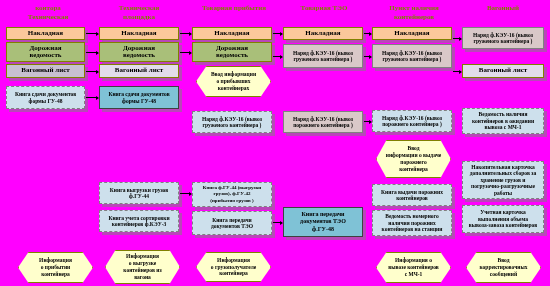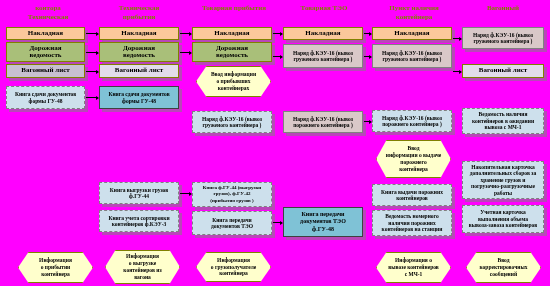--- a/index.html
+++ b/index.html
@@ -82,31 +82,31 @@
 </head>
 <body>
 
 <div id="canvas">
     <div class="col-header" style="left: 8px; top: 4px; width: 80px;">
       <div>контора</div>
       <div>Техническая</div>
     </div>
     <div class="col-header" style="left: 95px; top: 4px; width: 88px;">
       <div>Техническая</div>
-      <div>прибытии</div>
+      <div>площадка</div>
     </div>
     <div class="col-header" style="left: 190px; top: 4px; width: 88px;">
       <div>Товарная прибытия</div>
     </div>
     <div class="col-header" style="left: 280px; top: 4px; width: 88px;">
       <div>Товарная ТЭО</div>
     </div>
     <div class="col-header" style="left: 370px; top: 4px; width: 88px;">
       <div>Пункт наличия</div>
-      <div>контейнера</div>
+      <div>контейнеров</div>
     </div>
     <div class="col-header" style="left: 462px; top: 4px; width: 82px;">
       <div>Вагонный</div>
     </div>
     <div class="shadow" style="left: 9px; top: 30px; width: 79px; height: 13px;"></div>
     <div class="box" style="left: 6px; top: 27px; width: 79px; height: 13px; background: rgb(251, 200, 155); border: 1px solid rgb(128, 128, 0); font-size: 7px;">
       <span class="txt" style="white-space: pre-line;">Накладная</span>
     </div>
     <div class="shadow" style="left: 9px; top: 45px; width: 79px; height: 20px;"></div>
     <div class="box" style="left: 6px; top: 42px; width: 79px; height: 20px; background: rgb(169, 191, 121); border: 1px solid rgb(128, 128, 0); font-size: 7px;">

